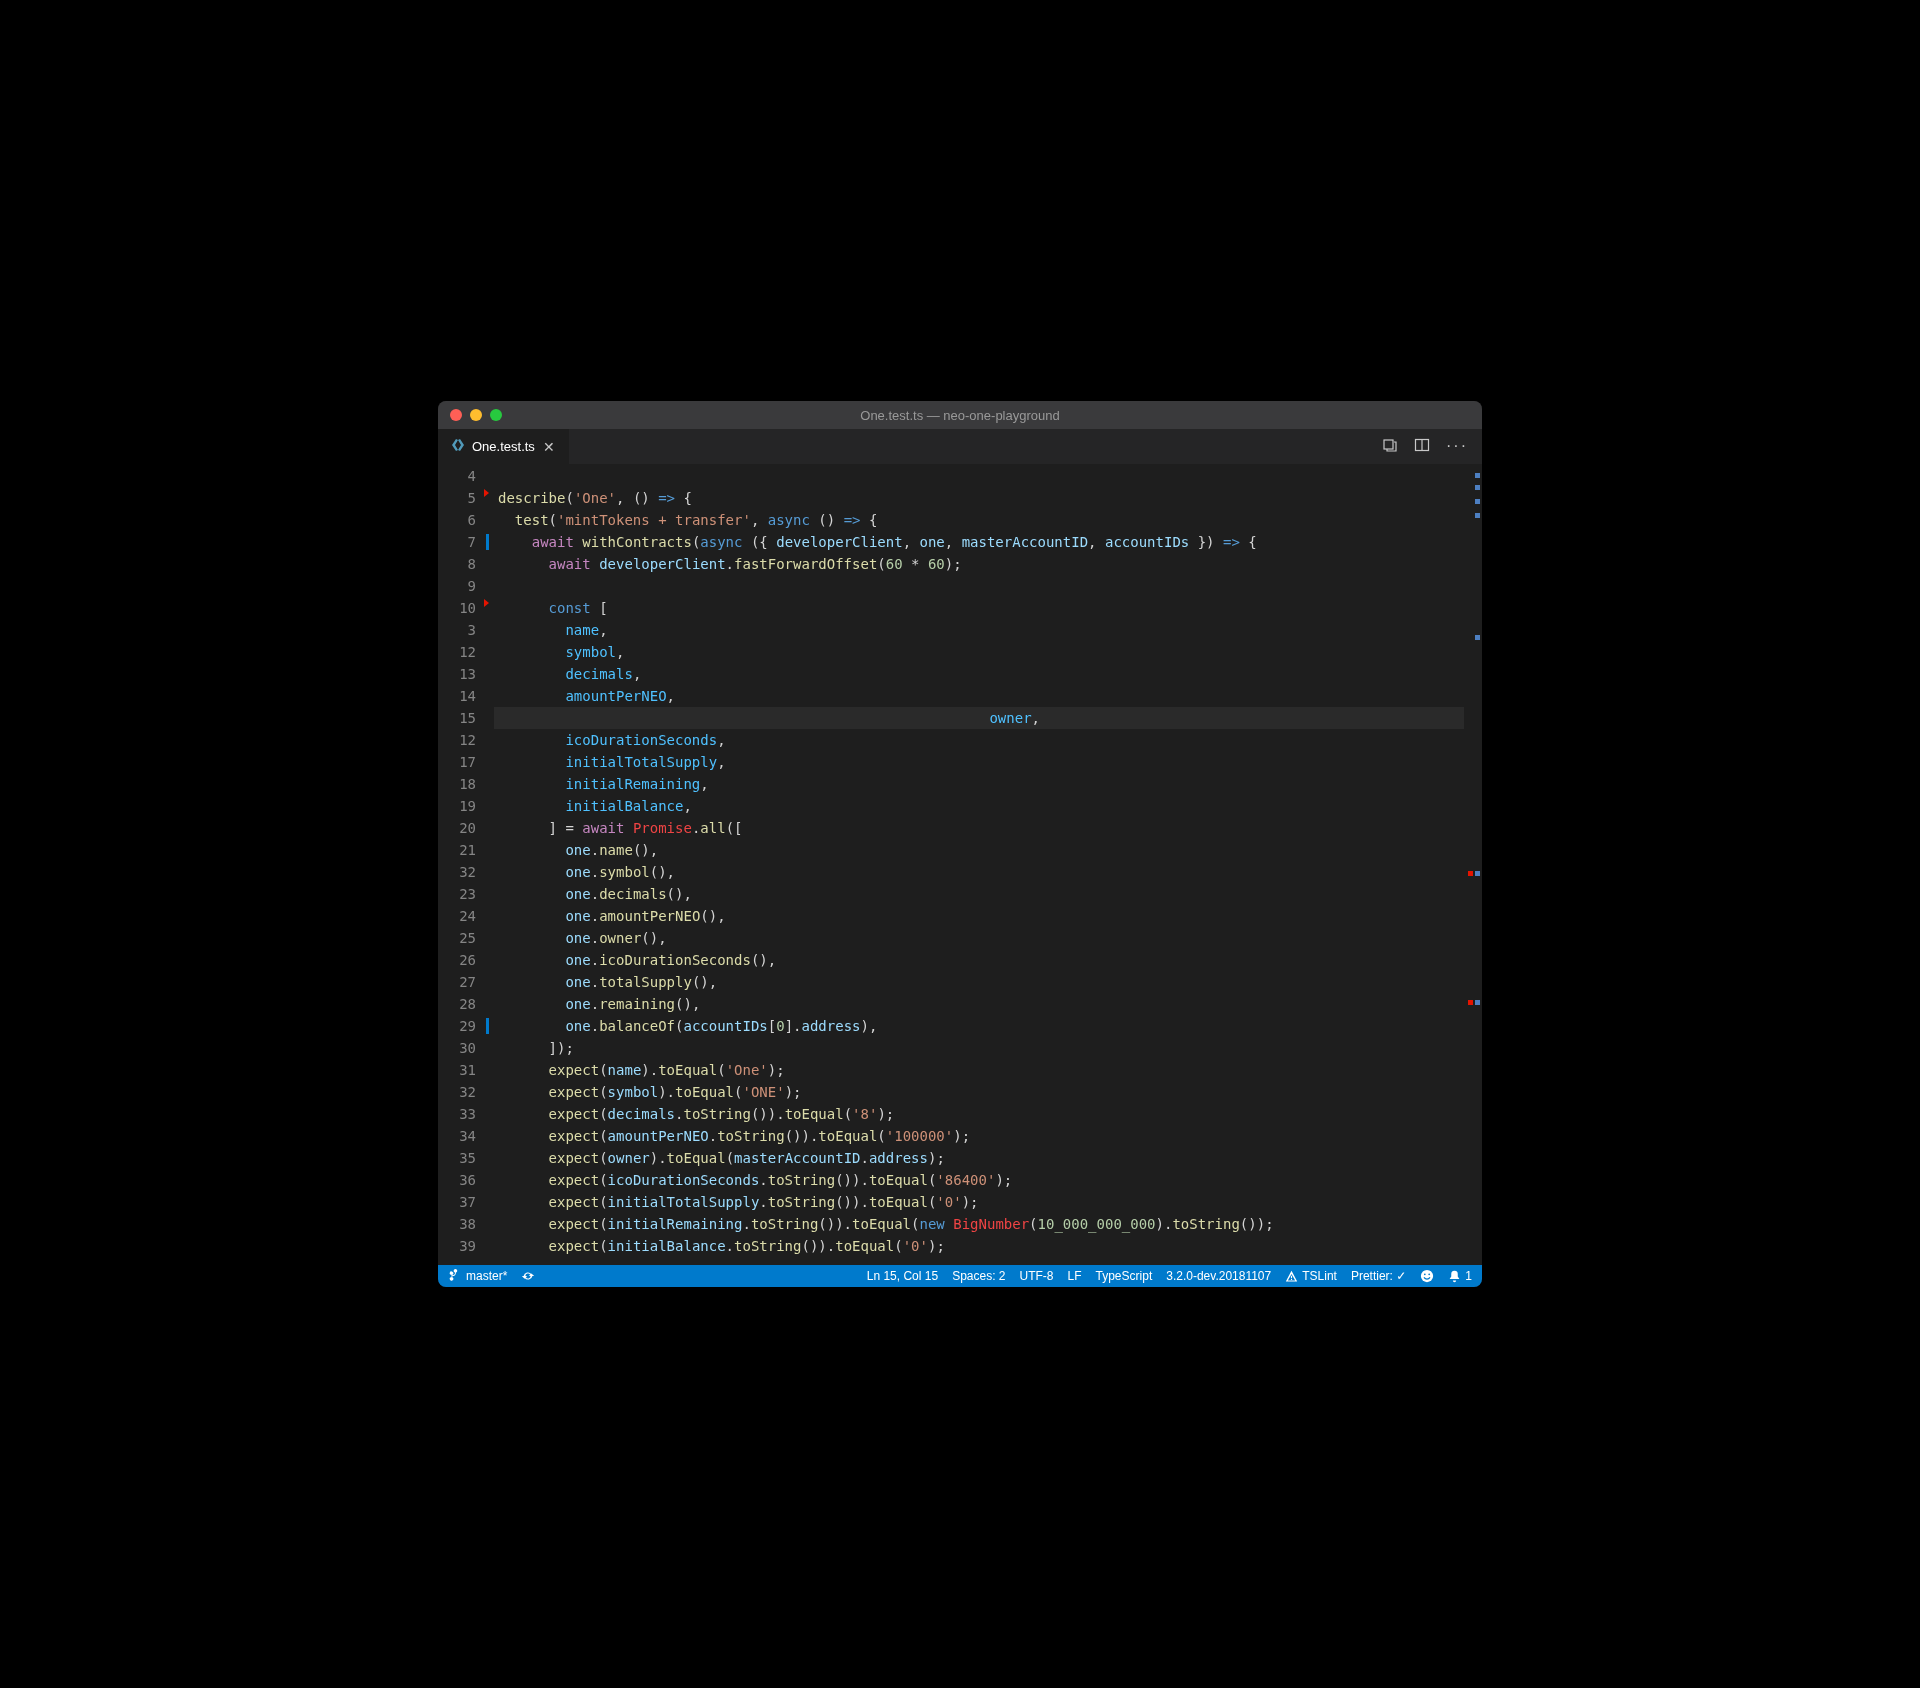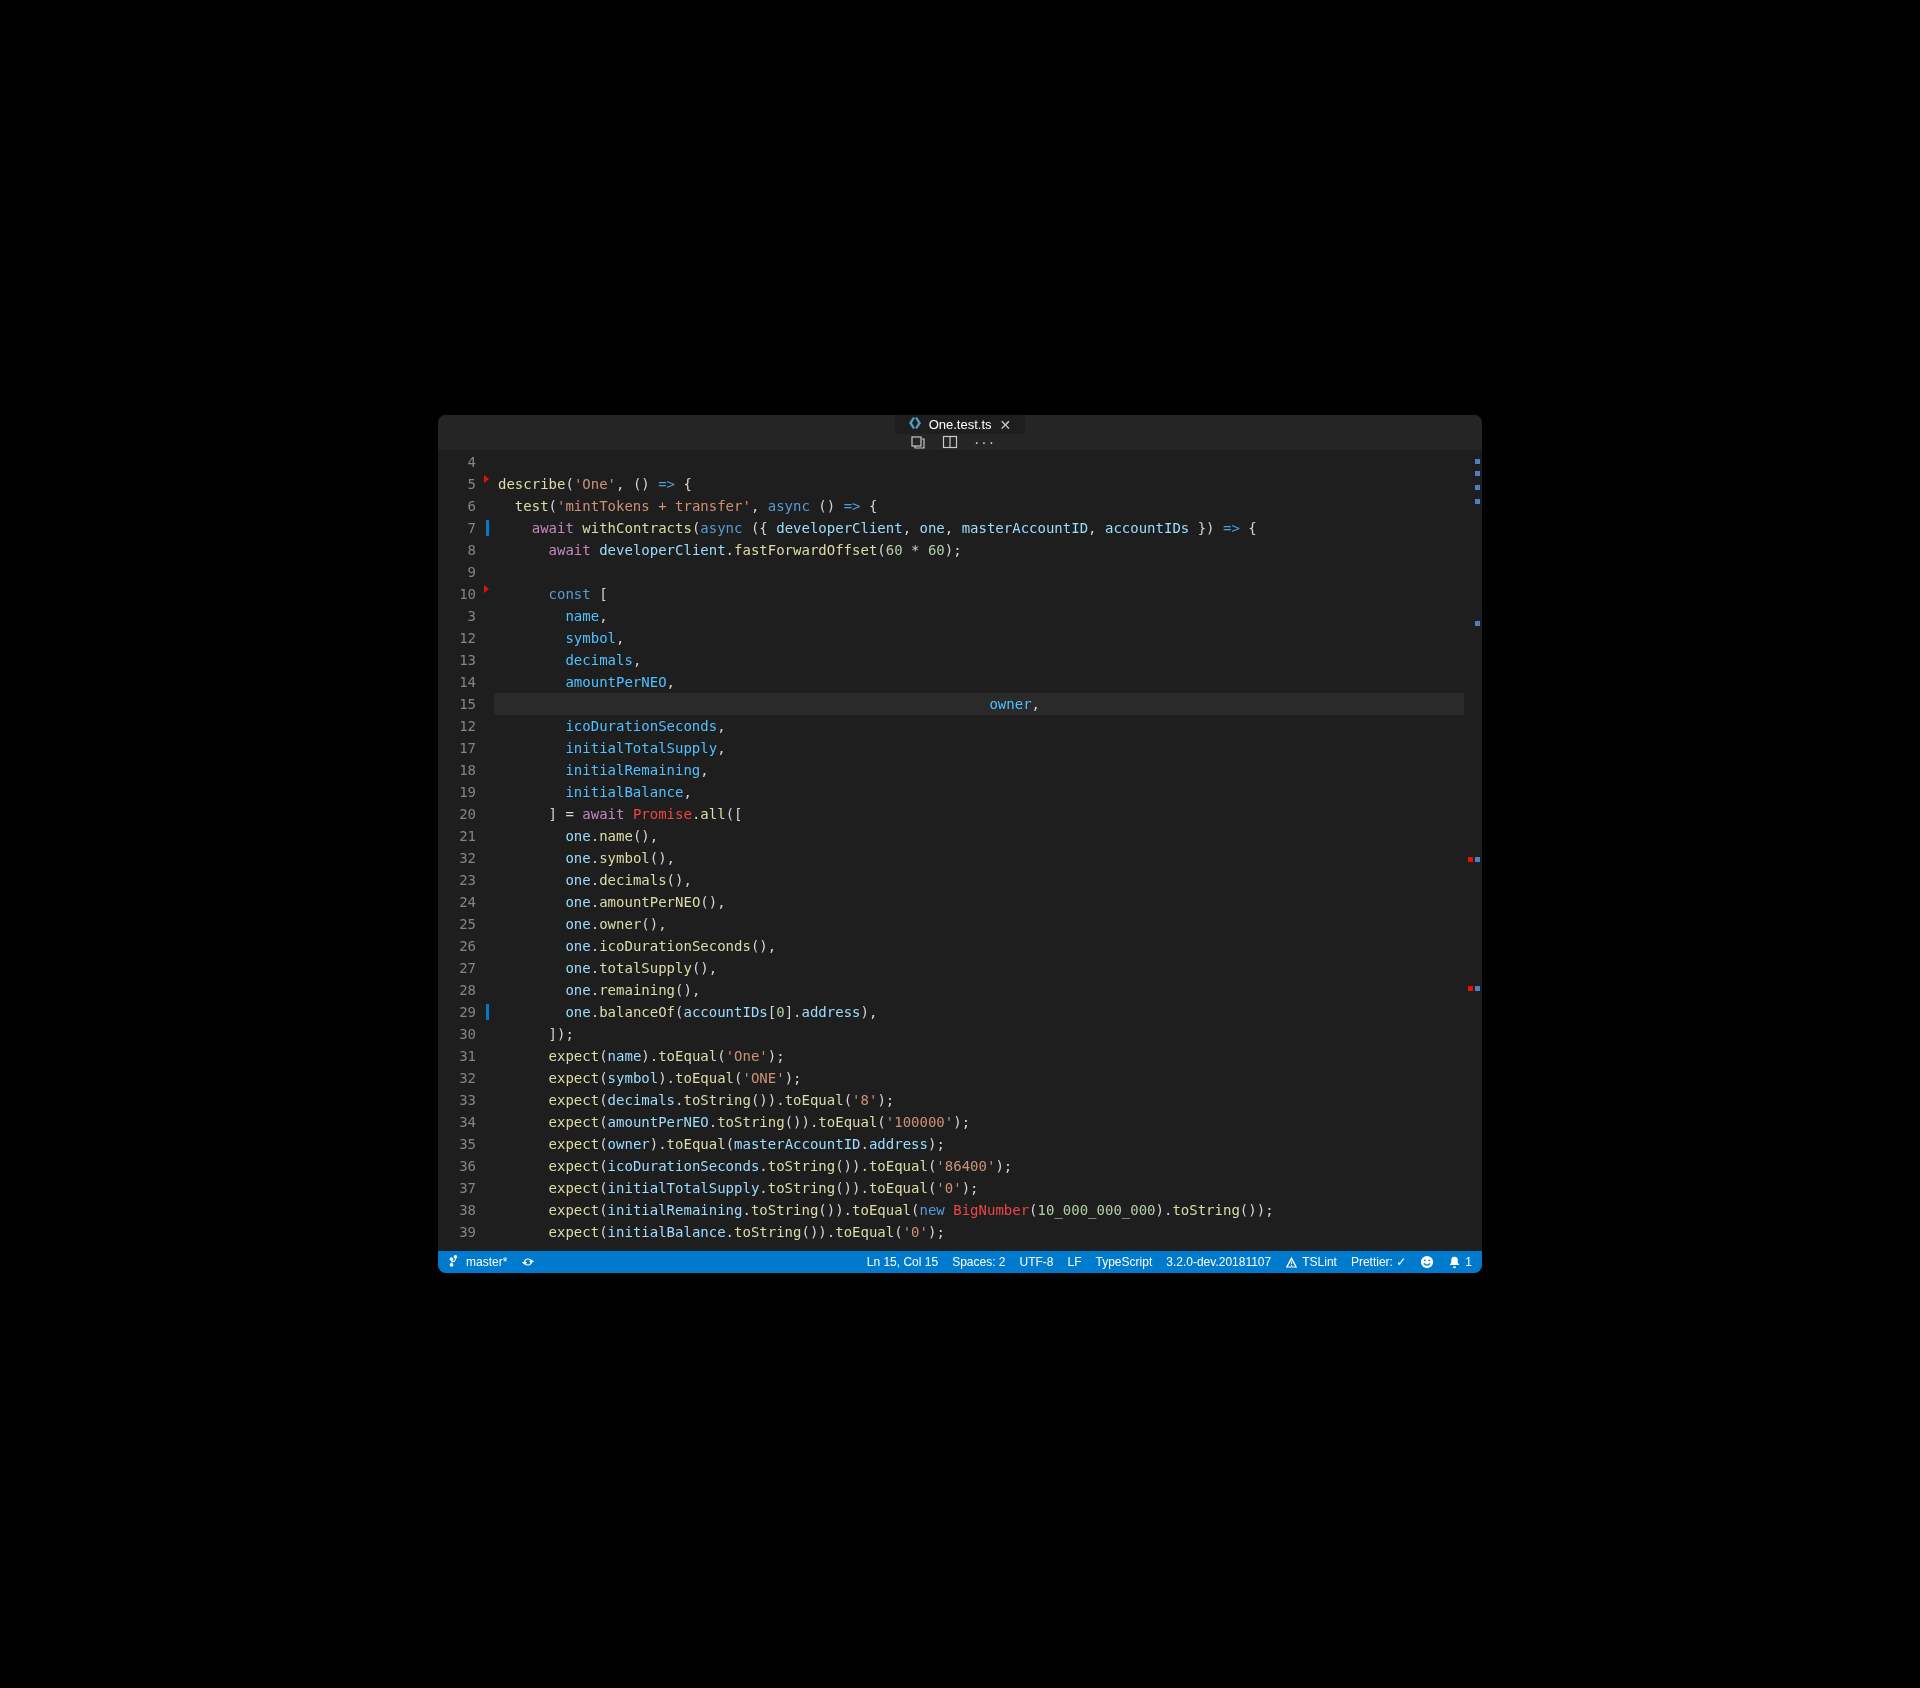--- a/index.html
+++ b/index.html
@@ -40,22 +40,22 @@
     text-align: center;
     color: #999;
     font-size: 13px;
     pointer-events: none;
   }
   .tabbar {
     height: 36px;
     background: #252526;
     display: flex;
     align-items: center;
+    justify-content: space-between;
     border-bottom: 1px solid #1e1e1e;
-    flex-direction: column;
   }
   .tabs { display: flex; height: 100%; }
   .tab {
     display: flex;
     align-items: center;
     gap: 6px;
     padding: 0 12px;
     background: #1e1e1e;
     color: #fff;
     font-size: 13px;
@@ -139,20 +139,28 @@
   .c-type { color: #ef4444; }  
   .c-pun  { color: #d4d4d4; }  
   .c-ctrl { color: #c586c0; }  
   .c-const{ color: #4fc1ff; }  
 </style>
 </head>
 <body>
 
 <div class="window">
 
+  <div class="titlebar">
+    <div class="traffic-lights">
+      <div class="tl tl-close"></div>
+      <div class="tl tl-min"></div>
+      <div class="tl tl-max"></div>
+    </div>
+    <div class="title">One.test.ts — neo-one-playground</div>
+  </div>
 
   <div class="tabbar">
     <div class="tabs">
       <div class="tab">
         <span class="tab-icon">
           <svg width="16" height="16" viewBox="0 0 16 16">
               <path fill="#519aba" d="M6 2l-4 6 4 6 2-1-3-5 3-5-2-1zM10 2l4 6-4 6-2-1 3-5-3-5 2-1z"></path>
             </svg>
         </span>
         <span>One.test.ts</span>

